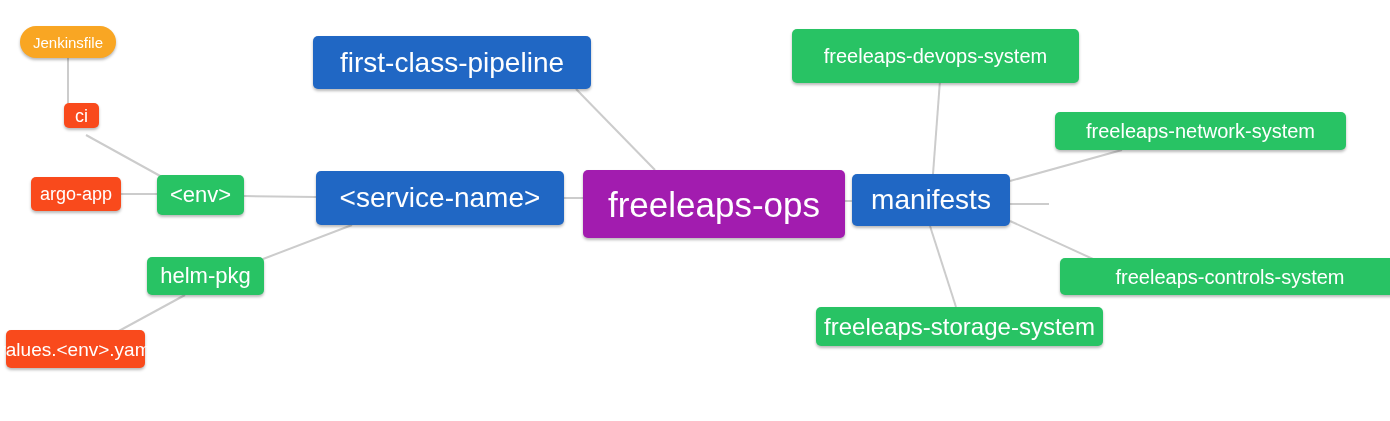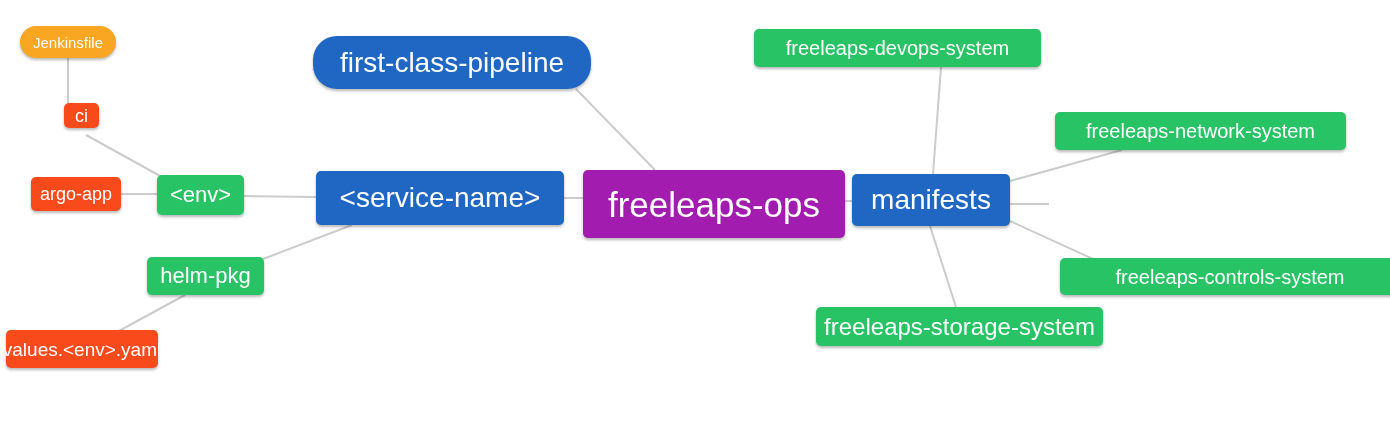--- a/index.html
+++ b/index.html
@@ -27,26 +27,26 @@
   .red    { background:#f94a1c; }
   .green  { background:#28c364; }
   .blue   { background:#2067c4; }
   .dark   { background:#a21caf; }
 
   #n-jenkinsfile { left:20px;  top:26px;  width:96px;  height:32px; font-size:15px; }
   #n-ci          { left:64px;  top:103px; width:35px;  height:25px; font-size:18px; }
   #n-argo-app    { left:31px;  top:177px; width:90px;  height:34px; font-size:18px; }
   #n-env         { left:157px; top:175px; width:87px;  height:40px; font-size:22px; }
   #n-helm-pkg    { left:147px; top:257px; width:117px; height:38px; font-size:22px; }
-  #n-values      { left:6px;   top:330px; width:152px; height:38px; font-size:19px; }
-  #n-pipeline    { left:313px; top:36px;  width:278px; height:53px; font-size:28px;border-radius:24px; }
+  #n-values      { left:6px;   top:330px; width:139px; height:38px; font-size:19px; }
+  #n-pipeline    { left:313px; top:36px;  width:278px; height:53px; font-size:28px; }
   #n-service     { left:316px; top:171px; width:248px; height:54px; font-size:28px; }
   #n-root        { left:583px; top:170px; width:262px; height:68px; font-size:35px; }
   #n-manifests   { left:852px; top:174px; width:158px; height:52px; font-size:28px; }
-  #n-devops      { left:754px; top:29px;  width:287px; height:38px; font-size:20px; }
+  #n-devops      { left:792px; top:29px;  width:287px; height:54px; font-size:20px; }
   #n-network     { left:1055px;top:112px; width:291px; height:38px; font-size:20px; }
   #n-monitoring  { left:1049px;top:186px; width:329px; height:38px; font-size:20px; }
   #n-controls    { left:1060px;top:258px; width:340px; height:37px; font-size:20px; }
   #n-storage     { left:816px; top:307px; width:287px; height:39px; font-size:24px; }
 </style>
 </head>
 <body>
 
 <div id="canvas">
 

